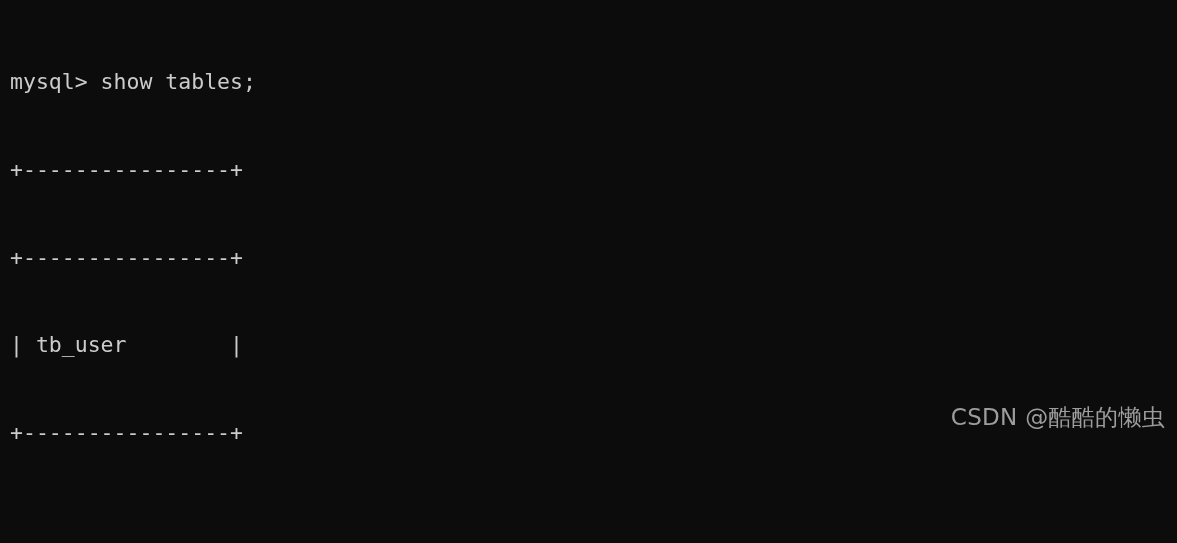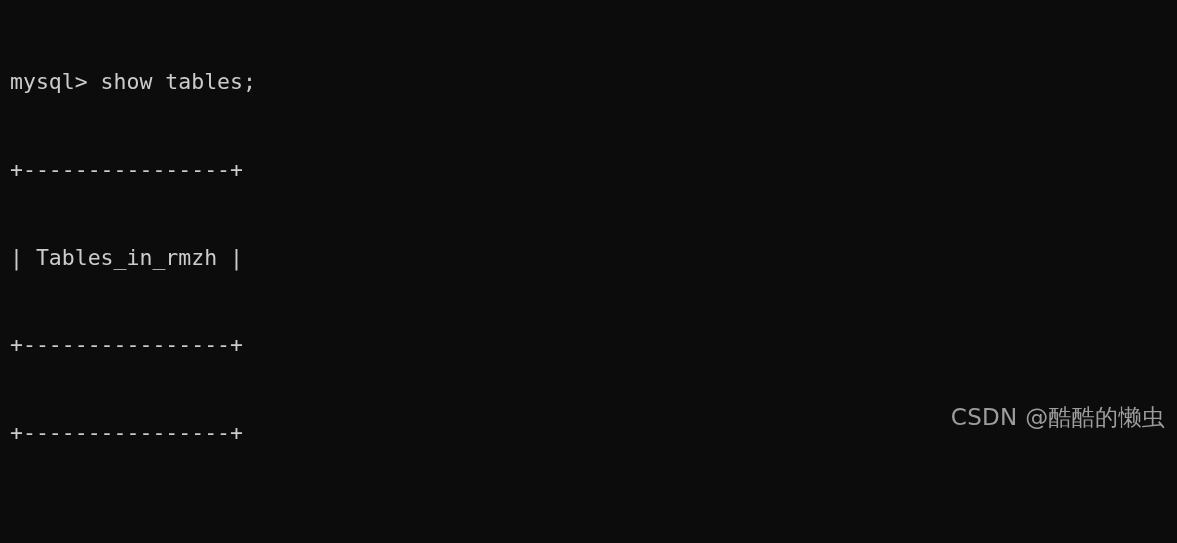--- a/index.html
+++ b/index.html
@@ -48,22 +48,22 @@
   }
 </style>
 </head>
 <body>
 
 <div id="terminal">
 
   <div id="console-output">
     <span class="term-line">mysql&gt; show tables;</span>
     <span class="term-line">+----------------+</span>
-    <span class="term-line">| Tables_in_rmzh |</span>
     <span class="term-line">+----------------+</span>
+    <span class="term-line">| tb_user        |</span>
     <span class="term-line">+----------------+</span>
     
     
     
     
     
     
     
     
     

